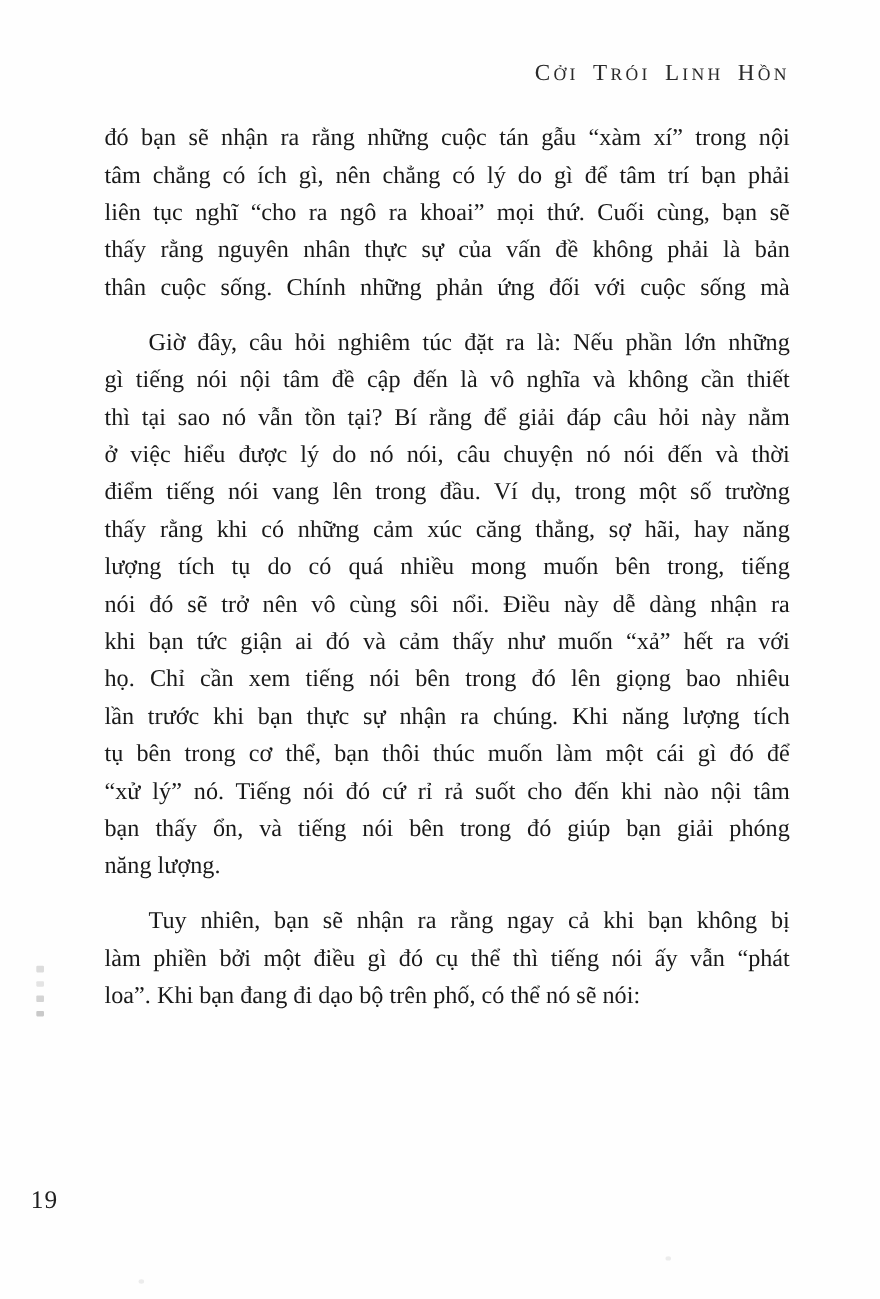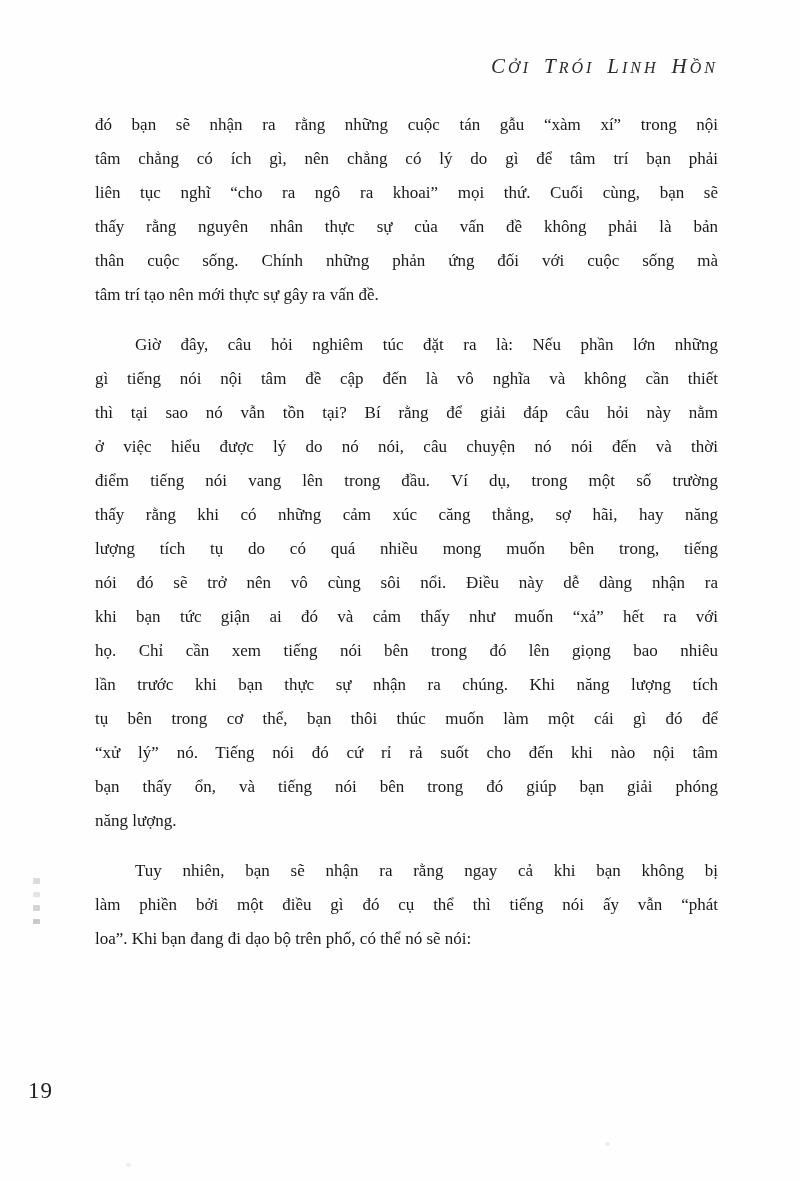--- a/index.html
+++ b/index.html
@@ -20,34 +20,33 @@
     position: absolute;
     top: 54px;
     left: 95px;
     right: 82px;
     text-align: right;
     font-size: 16px;
     letter-spacing: 3px;
     color: #2a2a2a;
     word-spacing: 6px;
     white-space: nowrap;
-    font-style: italic;
   }
   .running-head .hw {
     display: inline-block;
   }
   .running-head .hw::first-letter {
     font-size: 21px;
   }
   .body-text {
     position: absolute;
     top: 108px;
     left: 95px;
     right: 82px;
-    font-size: 17px;
+    font-size: 22px;
     line-height: 34px;
   }
   .paragraph { margin: 0 0 16px 0; }
   .line {
     text-align: justify;
     text-align-last: justify;
   }
   .line.last {
     text-align-last: left;
   }
@@ -106,21 +105,20 @@
   </div>
 
   <div class="body-text">
 
     <div class="paragraph">
       <div class="line">đó bạn sẽ nhận ra rằng những cuộc tán gẫu “xàm xí” trong nội</div>
       <div class="line">tâm chẳng có ích gì, nên chẳng có lý do gì để tâm trí bạn phải</div>
       <div class="line">liên tục nghĩ “cho ra ngô ra khoai” mọi thứ. Cuối cùng, bạn sẽ</div>
       <div class="line">thấy rằng nguyên nhân thực sự của vấn đề không phải là bản</div>
       <div class="line">thân cuộc sống. Chính những phản ứng đối với cuộc sống mà</div>
-      <div class="line last">tâm trí tạo nên mới thực sự gây ra vấn đề.</div>
     </div>
 
     <div class="paragraph">
       <div class="line indent">Giờ đây, câu hỏi nghiêm túc đặt ra là: Nếu phần lớn những</div>
       <div class="line">gì tiếng nói nội tâm đề cập đến là vô nghĩa và không cần thiết</div>
       <div class="line">thì tại sao nó vẫn tồn tại? Bí rằng để giải đáp câu hỏi này nằm</div>
       <div class="line">ở việc hiểu được lý do nó nói, câu chuyện nó nói đến và thời</div>
       <div class="line">điểm tiếng nói vang lên trong đầu. Ví dụ, trong một số trường</div>
       <div class="line">thấy rằng khi có những cảm xúc căng thẳng, sợ hãi, hay năng</div>
       <div class="line">lượng tích tụ do có quá nhiều mong muốn bên trong, tiếng</div>

